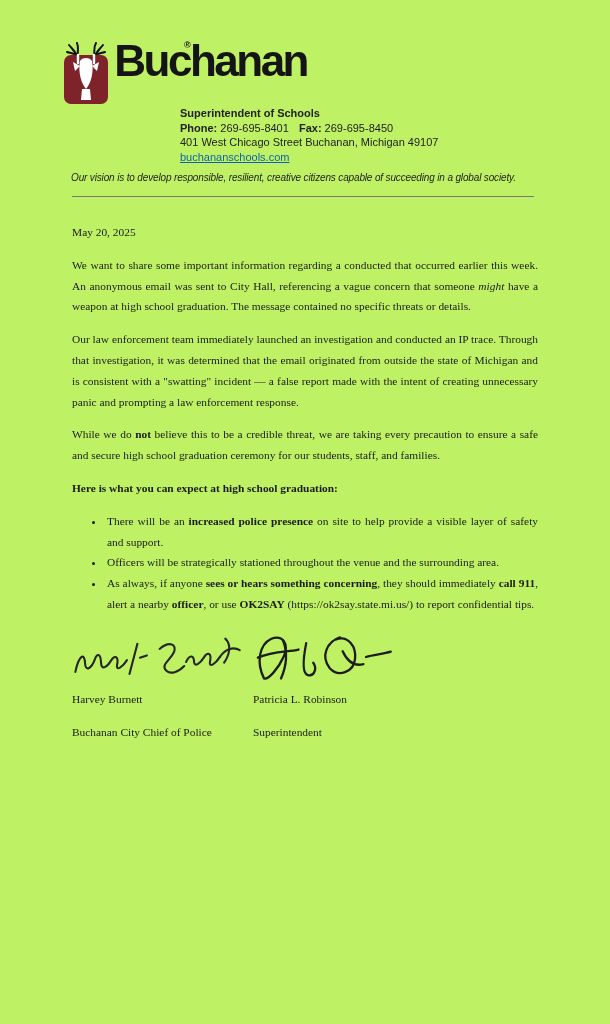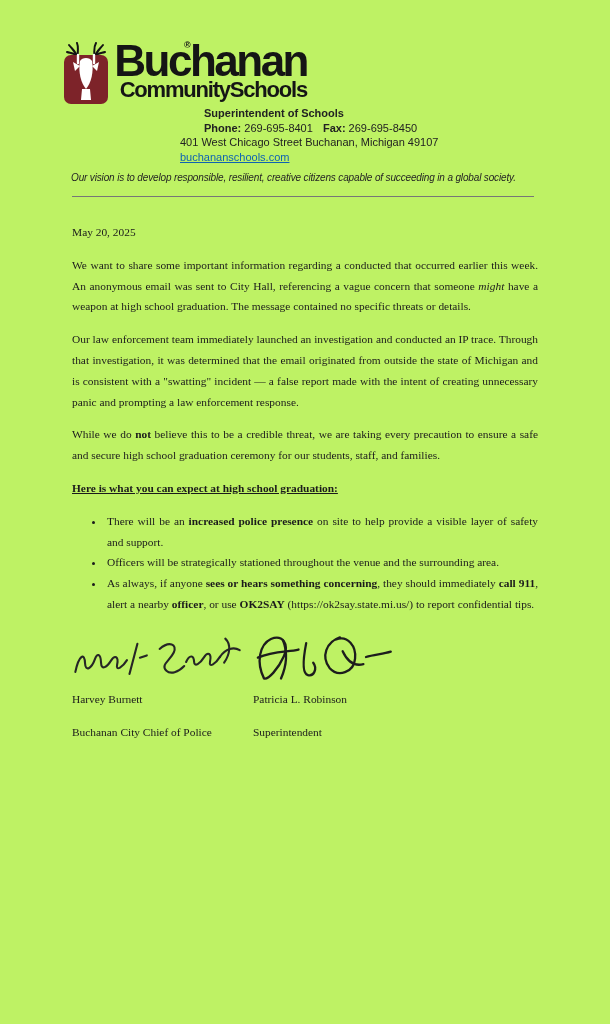--- a/index.html
+++ b/index.html
@@ -14,35 +14,35 @@
   .letterhead{position:absolute;left:0;top:0;width:610px;height:210px;}
   .deer{position:absolute;left:63px;top:42px;}
   .wordmark{position:absolute;left:95px;top:40px;width:212px;text-align:right;
             font-family:"Liberation Sans","DejaVu Sans",sans-serif;color:#151515;}
   .wordmark .line1{font-size:44px;font-weight:800;letter-spacing:-2.5px;line-height:42px;}
   .wordmark .line2{font-size:22px;font-weight:800;letter-spacing:-1.2px;line-height:21px;margin-top:-3px;}
   .regmark{position:absolute;left:184px;top:40px;font-family:"Liberation Sans",sans-serif;
            font-size:9px;font-weight:bold;color:#151515;}
   .contact{position:absolute;left:180px;top:106px;font-family:"Liberation Sans","DejaVu Sans",sans-serif;
            font-size:11px;line-height:14.6px;color:#222;}
-  .contact .bold{font-weight:bold;margin-left:24px;}
+  .contact .bold{font-weight:bold;}
   .contact .gap{margin-left:7px;margin-top:25px;}
   .contact a{color:var(--link-blue);text-decoration:underline;}
   .vision{position:absolute;left:71px;top:172px;width:470px;white-space:nowrap;
           font-family:"Liberation Sans","DejaVu Sans",sans-serif;font-style:italic;
           font-size:10px;letter-spacing:-0.15px;color:#242424;}
   .hrule{position:absolute;left:72px;top:196px;width:462px;border-top:1.2px solid var(--rule-gray);}
 
   
   .letter{position:absolute;left:72px;top:222px;width:466px;font-size:11.4px;line-height:20.8px;}
   .letter p{margin:0 0 12px;text-align:justify;}
   .letter p.single{text-align:left;}
   .b{font-weight:bold;}
   .i{font-style:italic;}
-  .heading{font-weight:bold;text-decoration:underline;}
+  .heading{font-weight:bold;}
   ul.bullets{margin:4px 0 12px;padding-left:33px;}
   ul.bullets li{text-align:justify;padding-left:2px;line-height:20.8px;}
 
   
   .sig-row{display:flex;margin-top:8px;}
   .sig-col{width:285px;}
   .sig-col.right{flex:1;}
   .sig-art{display:block;height:62px;}
   .sig-name,.sig-title{margin:0;line-height:20.8px;}
 
@@ -72,21 +72,20 @@
         <path d="M19,47 L27,47 L28,58 L18,58 Z"></path>
       </g>
       <g stroke="#ffffff" stroke-width="2.4" fill="none" stroke-linecap="round">
         <path d="M15,21 L15,13"></path>
           <path d="M31,21 L31,13"></path>
       </g>
     </svg>
 
     <div class="wordmark">
       <div class="line1">Buchanan</div>
-      <div class="line2">CommunitySchools</div>
     </div>
     <span class="regmark">®</span>
 
     <div class="contact">
       <div class="bold">Superintendent of Schools</div>
       <div>
         <span class="bold">Phone:</span>
         <span>269-695-8401</span>
         <span class="bold gap">Fax:</span>
         <span>269-695-8450</span>

